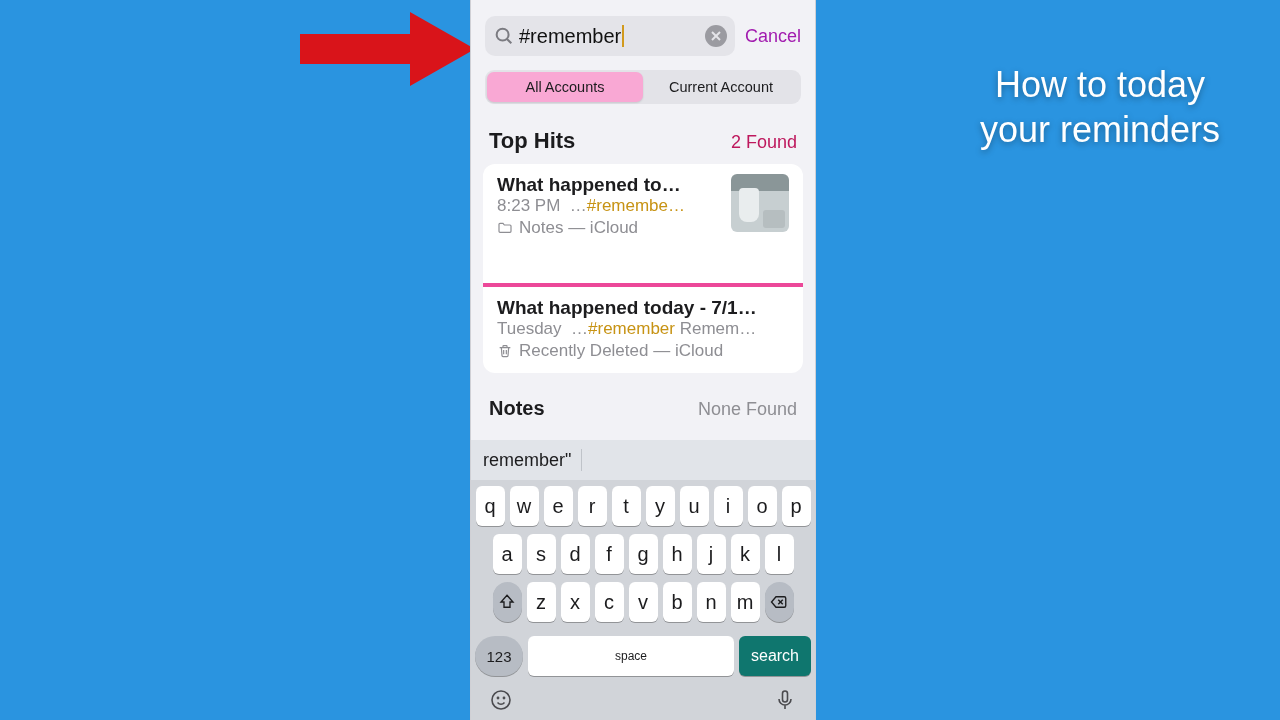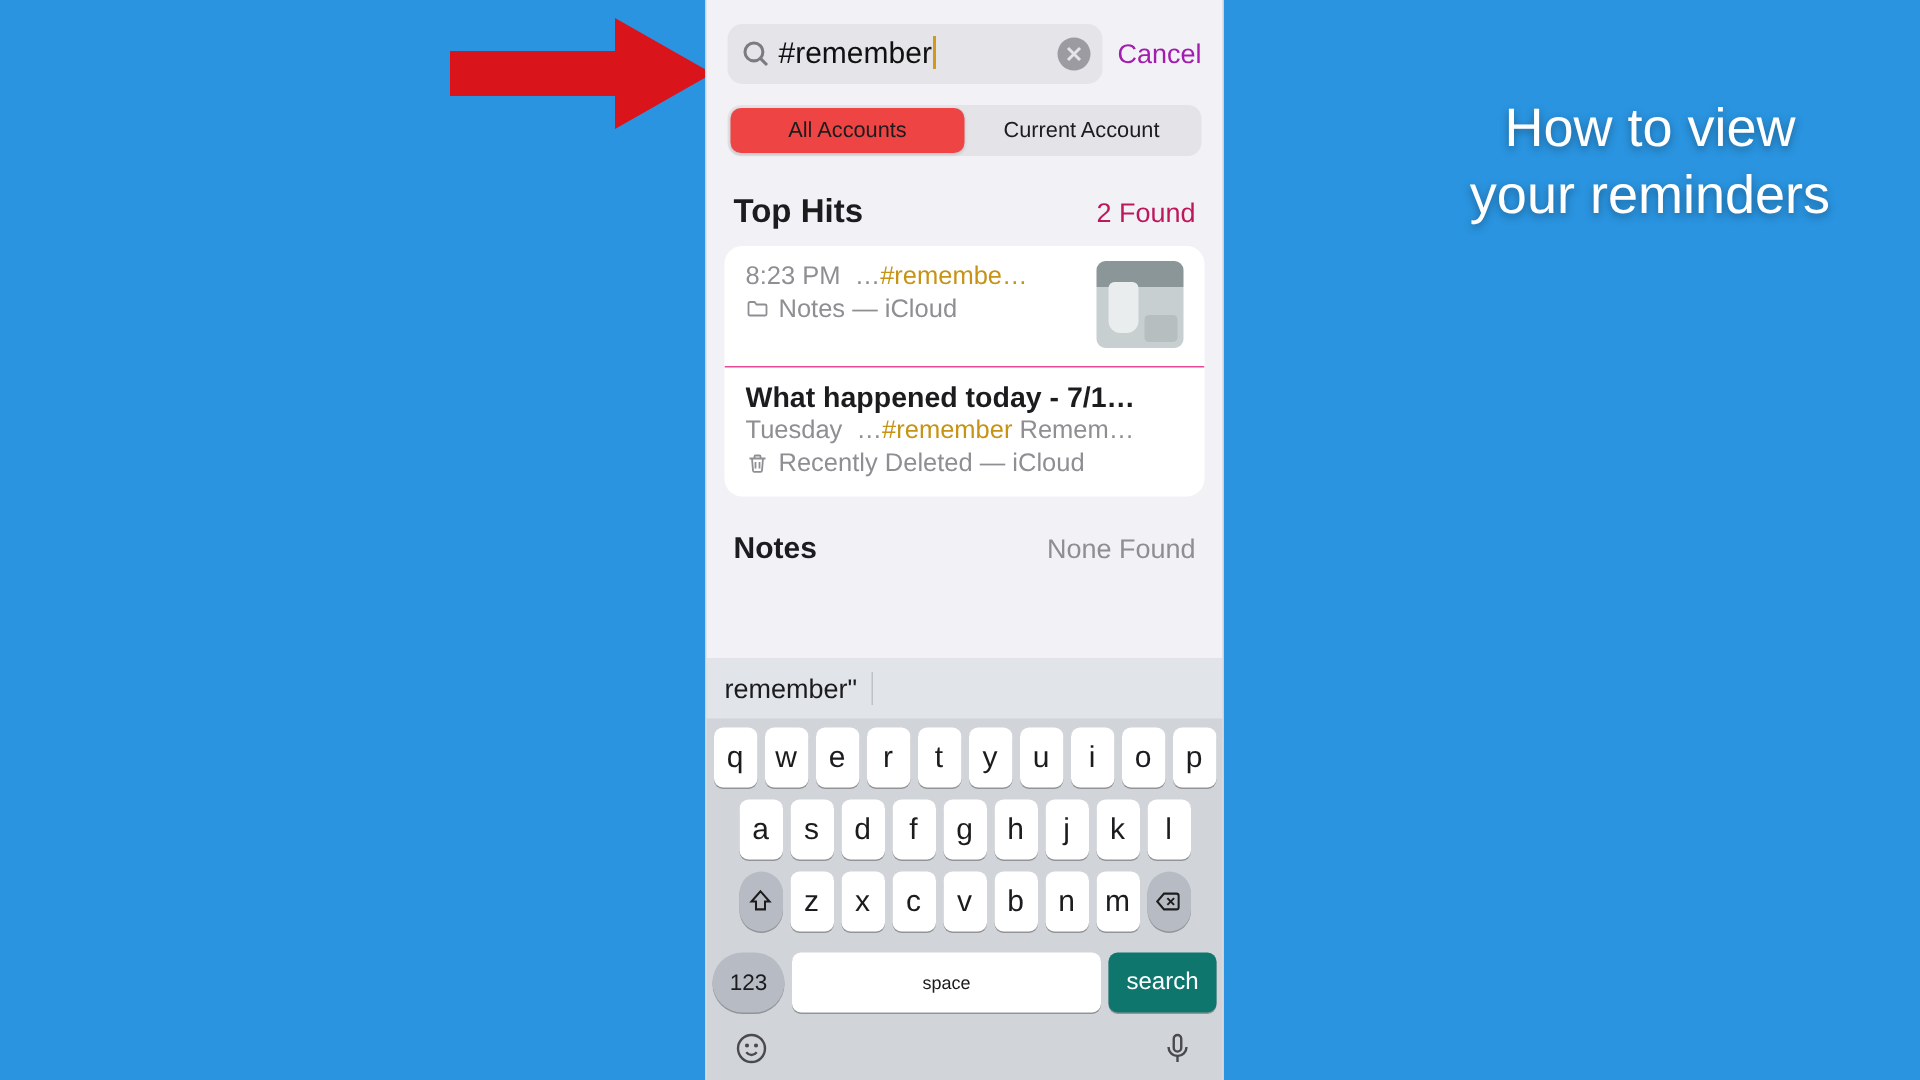--- a/index.html
+++ b/index.html
@@ -44,31 +44,31 @@
   .clear-btn { width:22px; height:22px; border-radius:50%; background:#9b9ba1; display:flex; align-items:center; justify-content:center; cursor:pointer; }
   .clear-btn svg { width:10px; height:10px; color:#e4e4e9; }
   .cancel { color:#a21caf; font-size:18px; }
 
   
   .segmented {
     margin:4px 14px 0 14px; background:#e3e3e8; border-radius:9px; display:flex; padding:2px;
     font-size:14.5px;
   }
   .seg { flex:1; text-align:center; padding:7px 0; border-radius:7px; color:#1c1c1e; }
-  .seg.active { background:#ef4444; box-shadow:0 1px 2px rgba(0,0,0,.12); font-weight:500; }
+  .seg.active { background:#f9a8d4; box-shadow:0 1px 2px rgba(0,0,0,.12); font-weight:500; }
 
   
   .section-hd { display:flex; justify-content:space-between; align-items:baseline; padding:24px 18px 10px 18px; }
   .section-hd .title { font-size:22px; font-weight:700; color:#1c1c1e; }
   .section-hd .count { font-size:18px; color:#be185d; }
 
   
   .results { margin:0 12px; background:#fff; border-radius:12px; overflow:hidden; }
   .result { padding:10px 14px 12px 14px; }
-  .result + .result { border-top:1px solid #ec4899; }
+  .result + .result { border-top:4px solid #ec4899;margin-top:33px; }
   .result .row1 { display:flex; align-items:flex-start; gap:10px; }
   .result .txt { flex:1; min-width:0; }
   .r-title { font-size:19px; font-weight:600; color:#1c1c1e; white-space:nowrap; overflow:hidden; text-overflow:ellipsis; }
   .r-line2 { font-size:17px; color:#8e8e93; white-space:nowrap; overflow:hidden; text-overflow:ellipsis; }
   .r-line2 .hl { color:#c79314; }
   .r-line3 { font-size:17px; color:#8e8e93; display:flex; align-items:center; gap:6px; margin-top:2px; }
   .r-line3 svg { width:16px; height:16px; flex:none; color:#8e8e93; }
   .thumb {
     width:58px; height:58px; border-radius:6px; flex:none;
     background: linear-gradient(180deg,#8a9698 0%, #8a9698 30%, #c7cfd1 30%, #c7cfd1 100%);
@@ -104,21 +104,21 @@
   .kbd-footer { display:flex; justify-content:space-between; padding:6px 18px 14px 18px; color:#4a4a4e; }
   .kbd-footer svg { width:24px; height:24px; }
 
   
   .caret { display:inline-block; width:2px; height:22px; background:#d29a1d; vertical-align:-4px; margin-left:1px; }
 </style>
 </head>
 <body>
 
 <div class="caption">
-  <span>How to view</span><br>
+  <span>How to today</span><br>
   <span>your reminders</span>
 </div>
 
 <svg class="arrow" width="190" height="90" viewBox="0 0 190 90">
   <path d="M10 30 L120 30 L120 8 L185 45 L120 82 L120 60 L10 60 Z" fill="#d9141a"></path>
 </svg>
 
 <div class="phone">
 
   <div class="search-row">
@@ -146,20 +146,21 @@
   <div class="section-hd">
     <span class="title">Top Hits</span>
     <span class="count">2 Found</span>
   </div>
 
   <div class="results">
 
     <div class="result">
       <div class="row1">
         <div class="txt">
+          <div class="r-title">What happened to…</div>
           <div class="r-line2">
             <span>8:23 PM</span>&nbsp;&nbsp;<span>…</span><span class="hl">#remembe…</span>
           </div>
           <div class="r-line3">
             <svg viewBox="0 0 24 24" fill="none" stroke="currentColor" stroke-width="1.8">
                 <path d="M3 6.5a1.5 1.5 0 0 1 1.5-1.5H9l2 2.5h8.5A1.5 1.5 0 0 1 21 9v8a1.5 1.5 0 0 1-1.5 1.5h-15A1.5 1.5 0 0 1 3 17V6.5z"></path>
               </svg>
             <span>Notes — iCloud</span>
           </div>
         </div>

